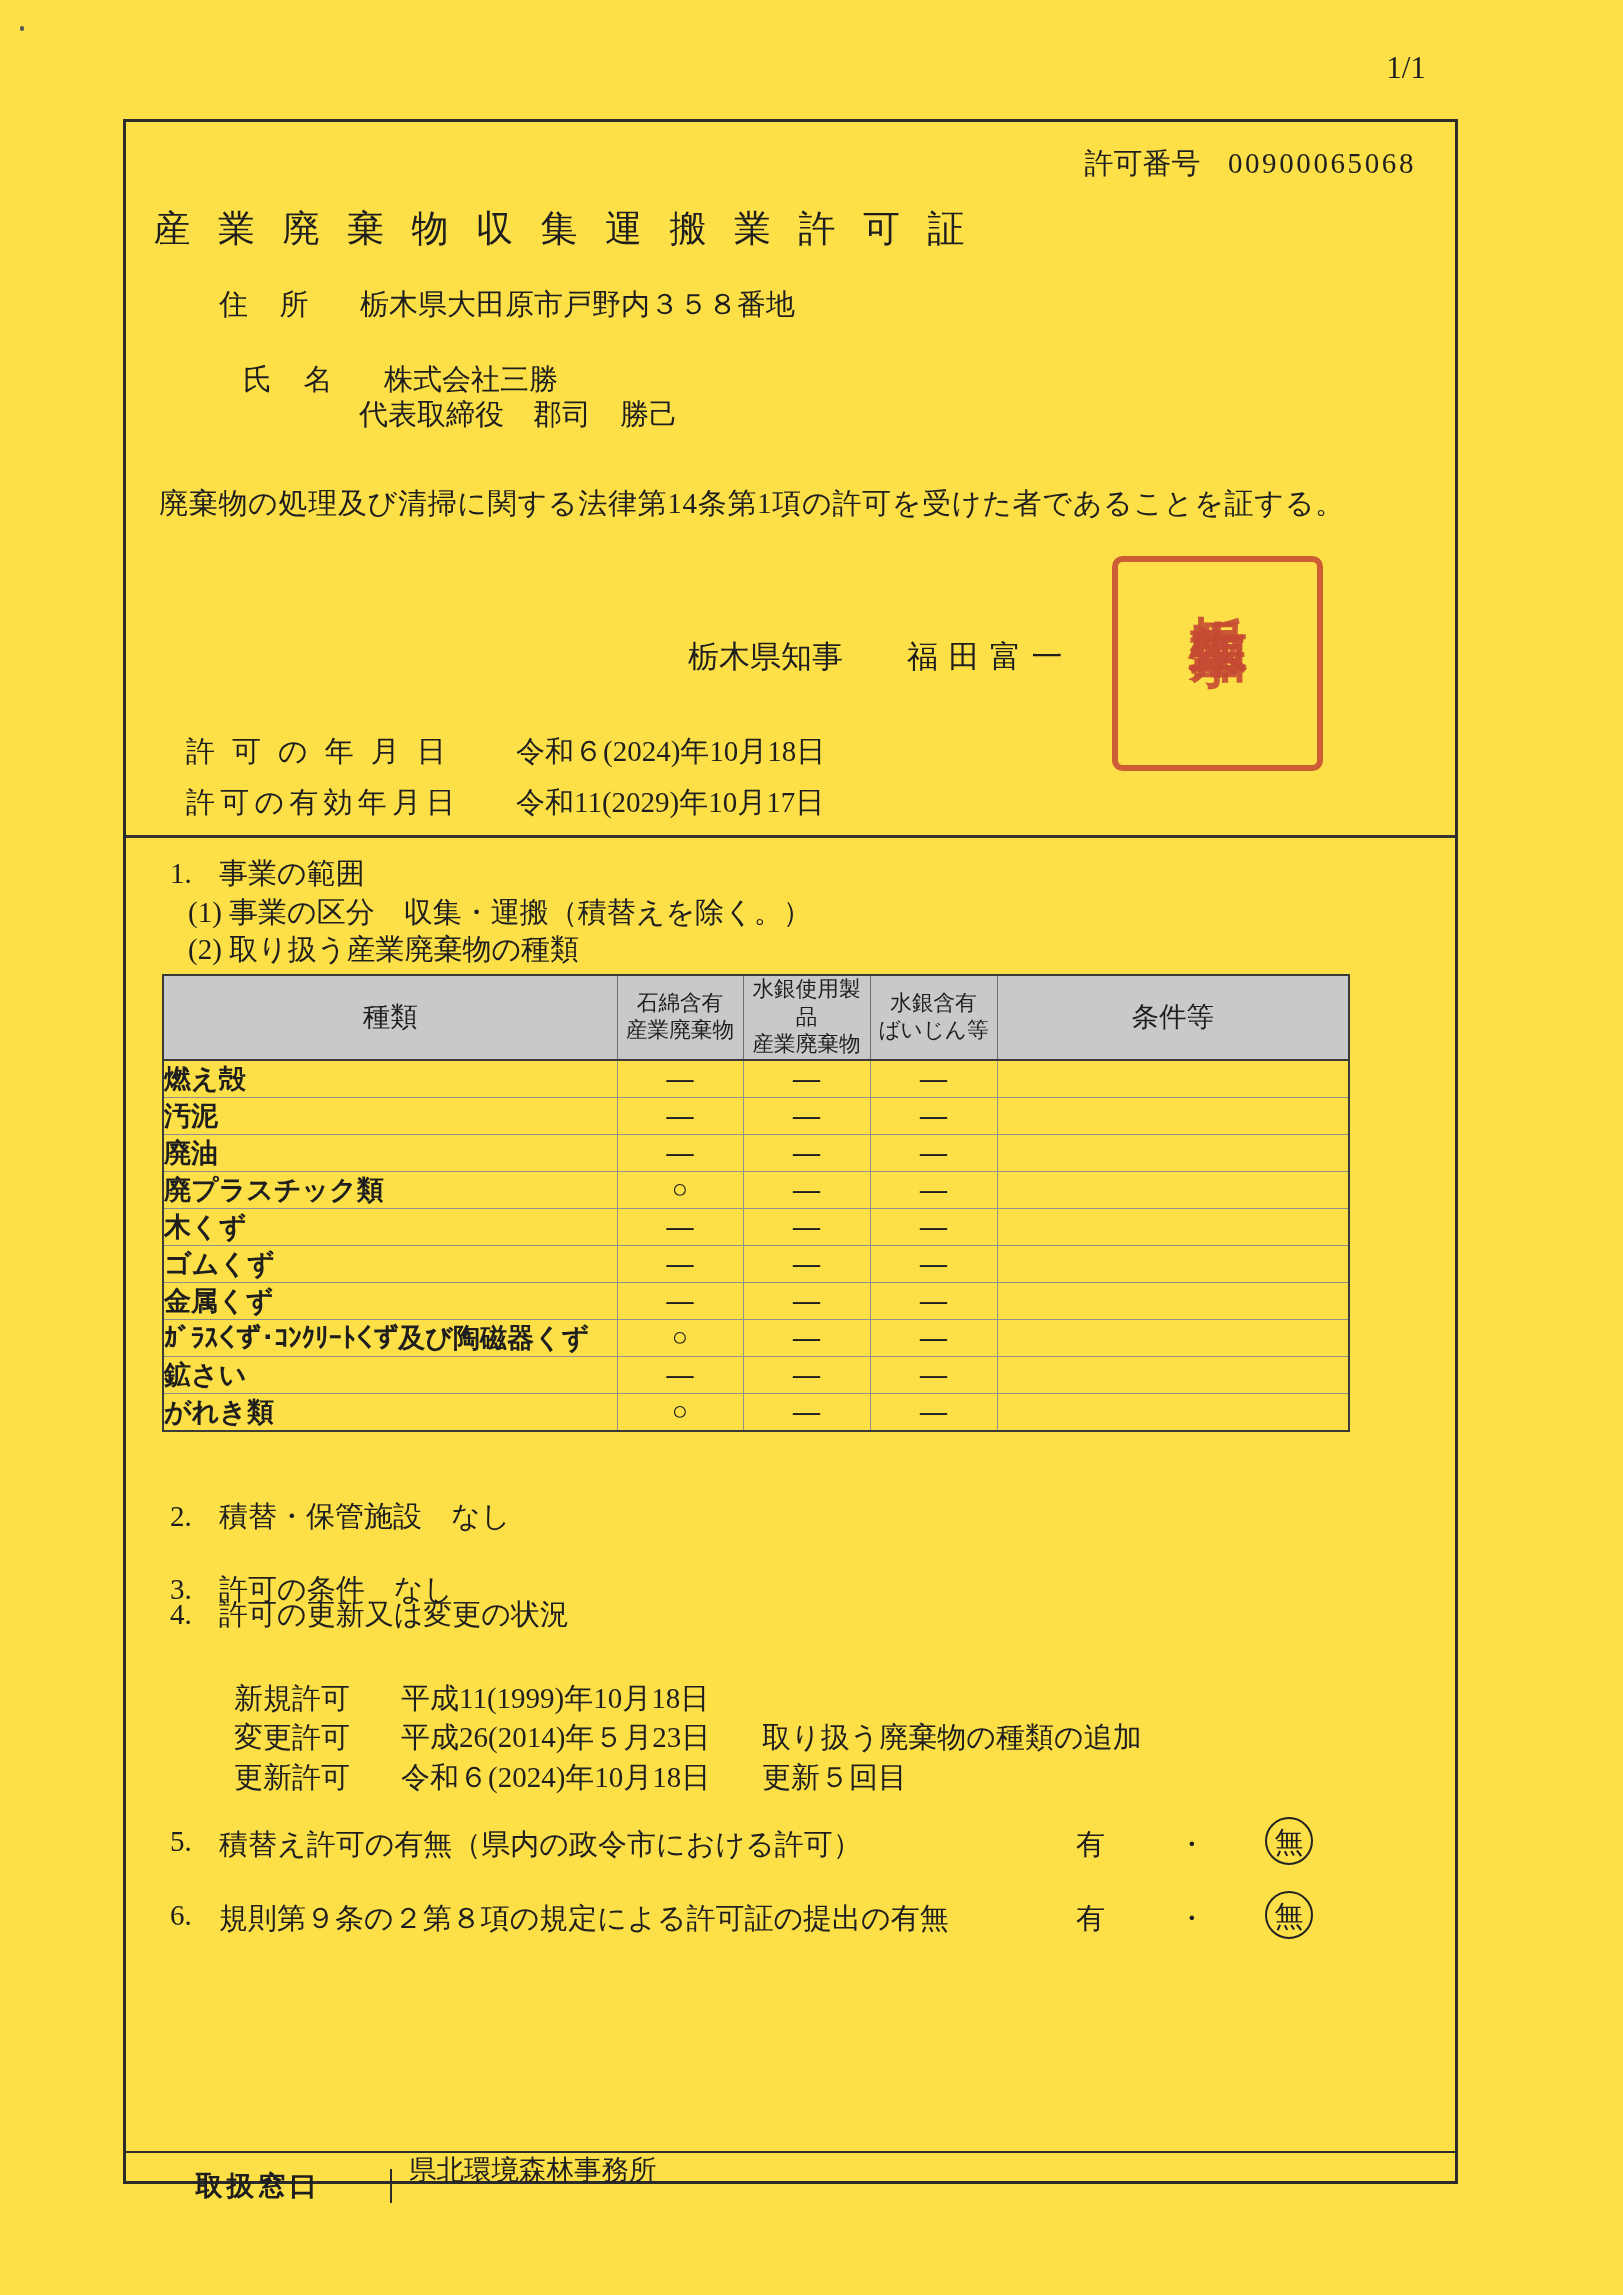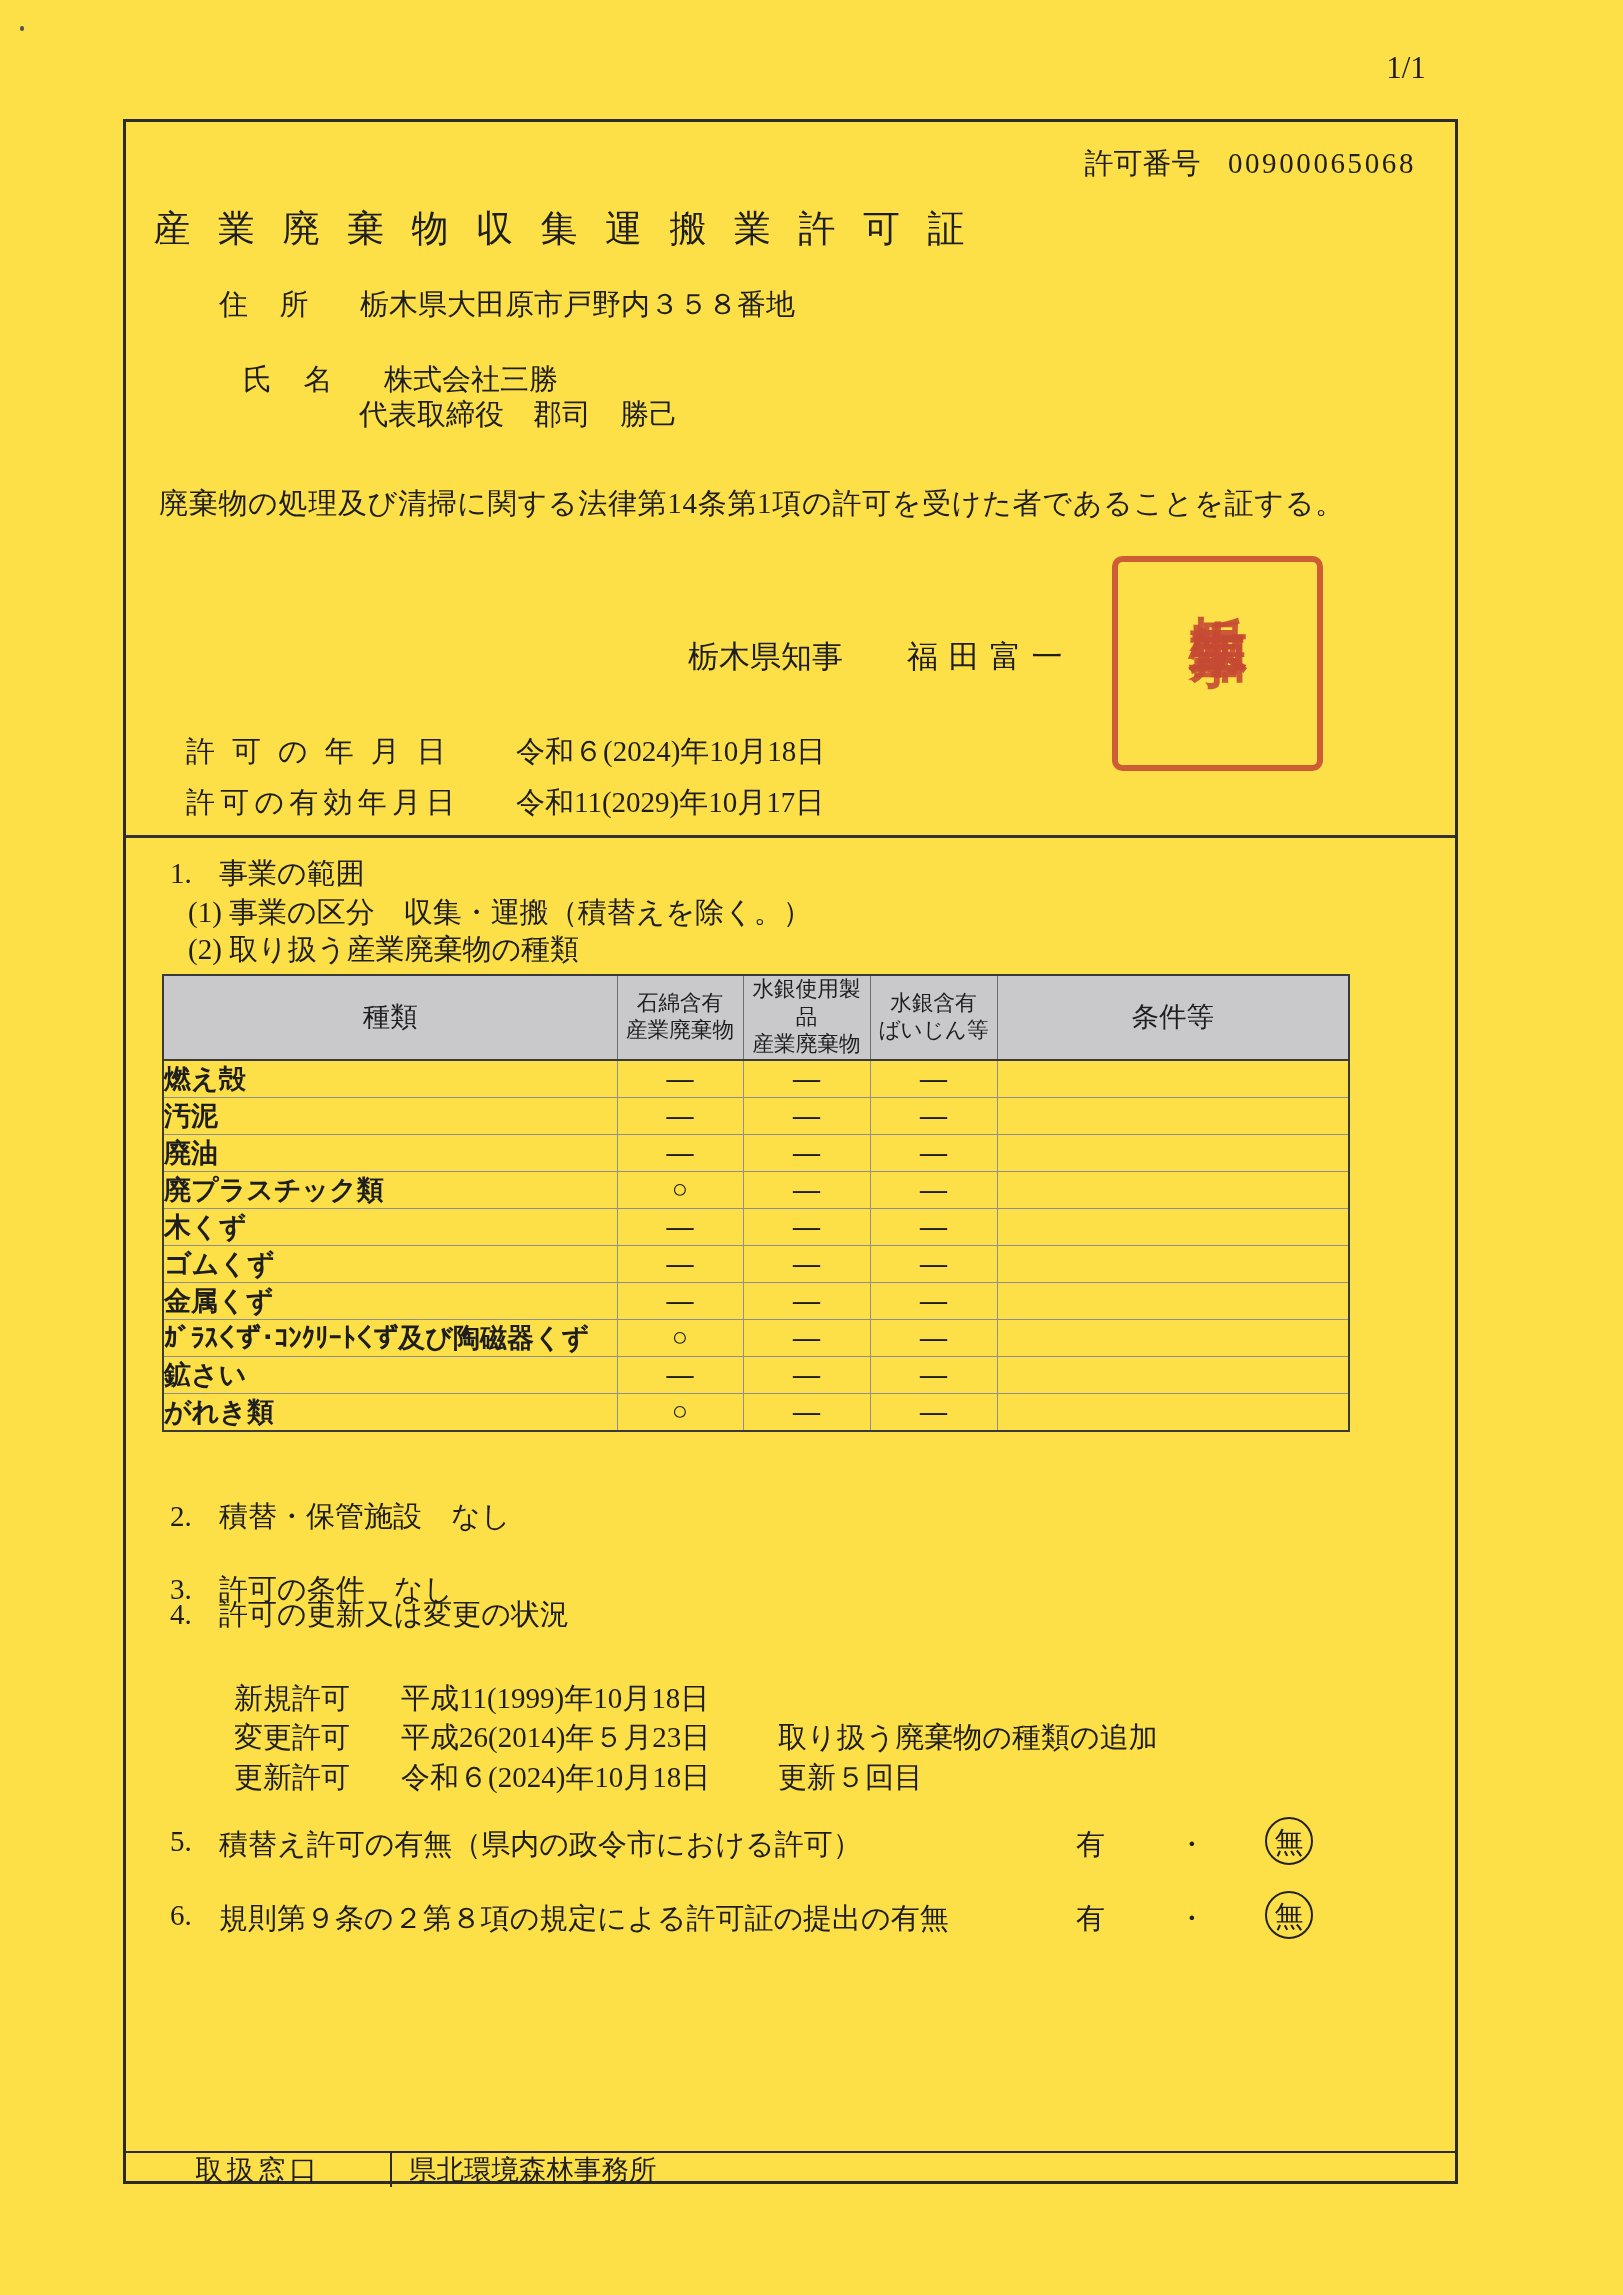--- a/index.html
+++ b/index.html
@@ -57,40 +57,40 @@
   table.waste th .two{font-size:21.6px;line-height:27.5px;}
   table.waste td{
     border:1.3px solid #8f8f8f;height:32px;padding:0;font-size:27px;vertical-align:middle;font-weight:bold;
   }
   td.tname{text-align:left;padding-left:9.2px;white-space:nowrap;}
   td.mark{text-align:center;}
   .entry{position:absolute;left:0;width:100%;height:34px;font-size:29px;}
   .entry span{position:absolute;white-space:nowrap;}
   .entry .elab{left:108px;}
   .entry .edate{left:275px;}
-  .entry .enote{left:652px;}
+  .entry .enote{left:636px;}
   .e1{top:1557px;} .e2{top:1596px;} .e3{top:1636px;}
   .choice-row{position:absolute;left:0;width:100%;height:52px;font-size:29px;}
   .choice-row span{position:absolute;white-space:nowrap;}
   .choice-row .cnum{left:44px;}
   .choice-row .ctext{left:93px;}
   .choice-row .yes{left:950px;}
   .choice-row .cdot{left:1051px;}
   .choice-row .no{
     left:1139px;top:-7.8px;width:48px;height:48px;border:2.6px solid #222;border-radius:50%;
     text-align:center;line-height:47px;font-size:29px;box-sizing:border-box;
   }
   .s5{top:1703px;} .s6{top:1777px;}
   .footer-row{
     position:absolute;left:0;top:2029px;width:100%;height:36px;
     border-top:2.6px solid #2b2b2b;box-sizing:border-box;font-size:27.5px;
   }
   .footer-label{
-    position:absolute;left:0;top:0;width:266px;height:100%;box-sizing:border-box;
-    border-right:2px solid #2b2b2b;text-align:center;line-height:33px;letter-spacing:3.9px;
+    position:absolute;left:0;top:16px;width:266px;height:100%;box-sizing:border-box;
+    border-right:2px solid #2b2b2b;text-align:center;line-height:33px;letter-spacing:3.9px;font-weight:bold;
   }
   .footer-value{position:absolute;left:283px;top:0;line-height:33px;white-space:nowrap;}
 </style>
 </head>
 <body>
 
 <div class="page">
   <div class="speck"></div>
   <div class="pageno">1/1</div>
 

